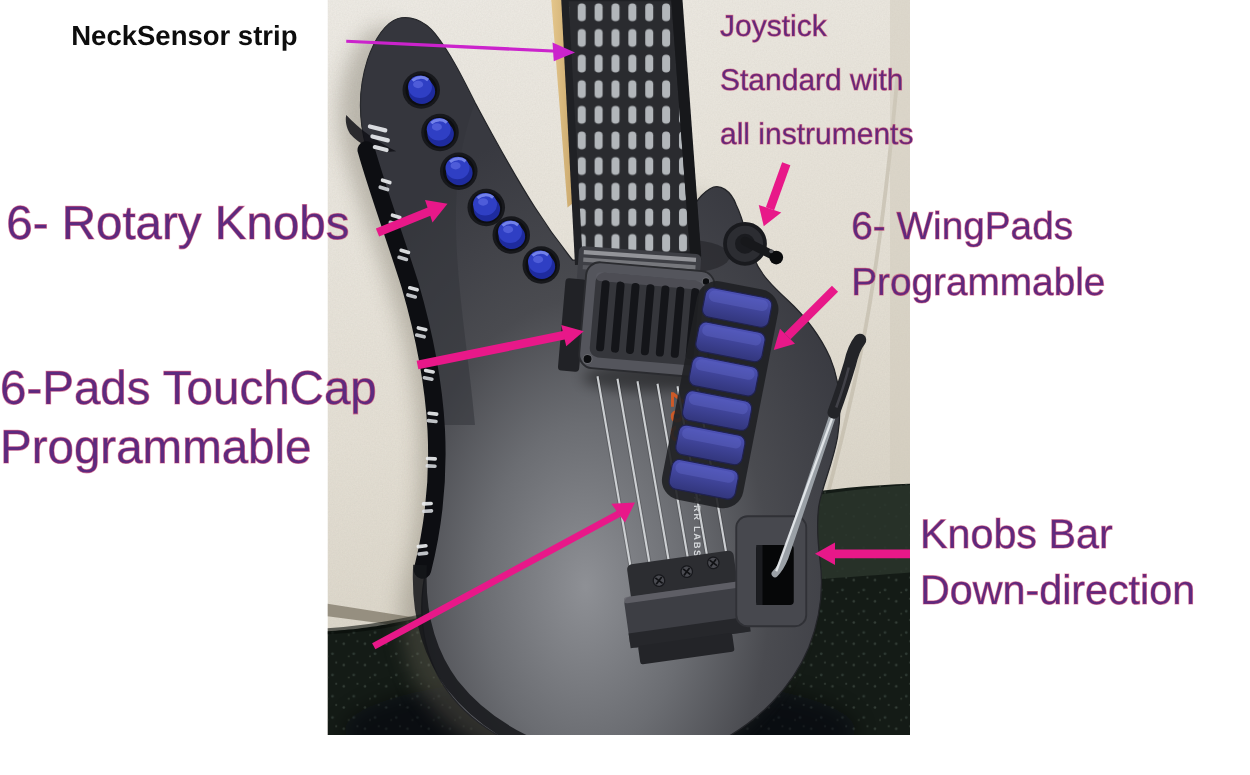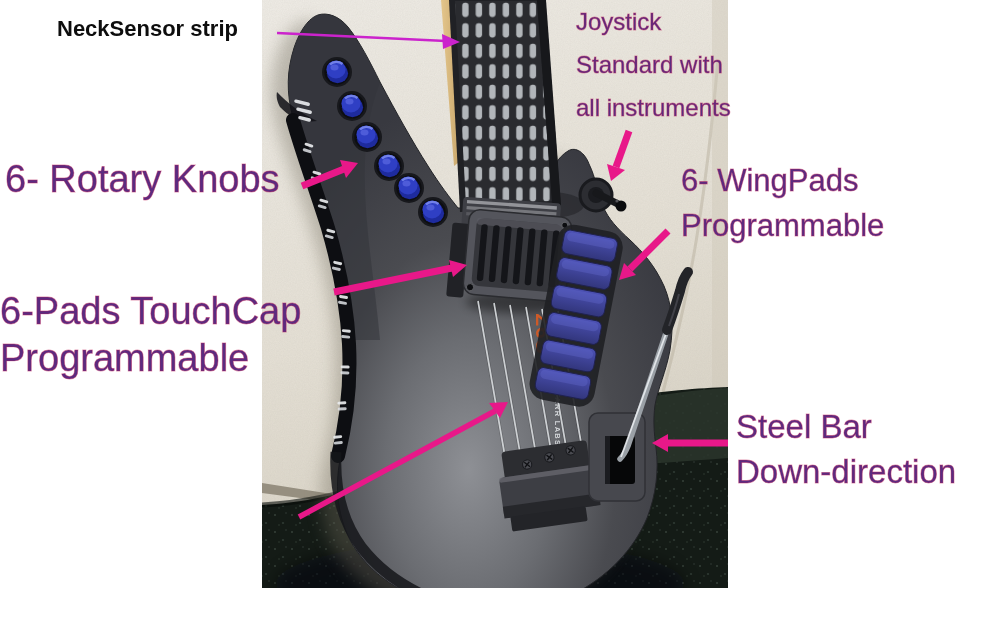--- a/index.html
+++ b/index.html
@@ -305,15 +305,15 @@
 
   <div class="lbl lbl-neck">NeckSensor strip</div>
   <div class="lbl lbl-joystick">Joystick
 Standard with
 all instruments</div>
   <div class="lbl lbl-rotary">6- Rotary Knobs</div>
   <div class="lbl lbl-wingpads">6- WingPads
 Programmable</div>
   <div class="lbl lbl-touchcap">6-Pads TouchCap
 Programmable</div>
-  <div class="lbl lbl-whammy">Steel Bar
+  <div class="lbl lbl-whammy">Knobs Bar
 Down-direction</div>
 </div>
 
 </body></html>

